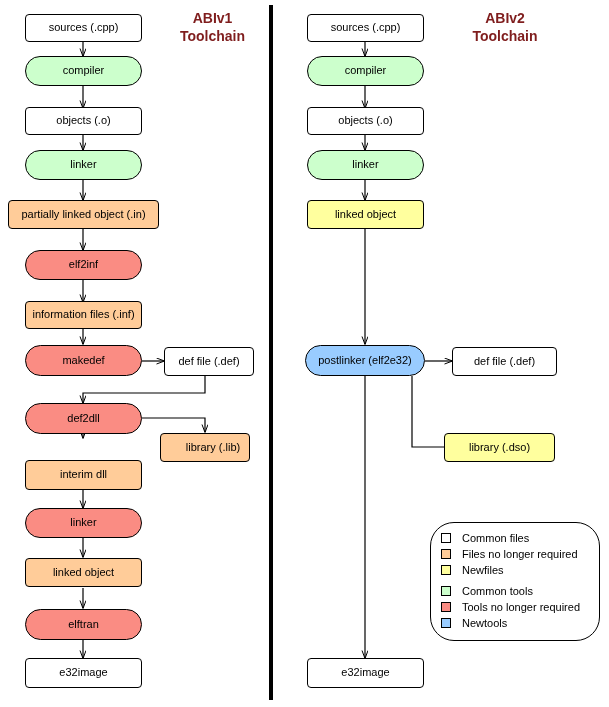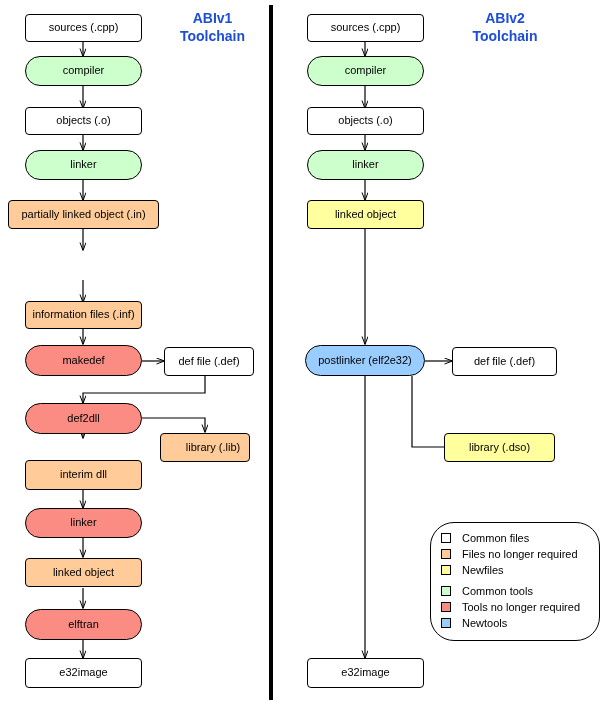--- a/index.html
+++ b/index.html
@@ -52,21 +52,21 @@
   .fill-orange  { background: #ffcc99; }
   .fill-yellow  { background: #ffff9e; }
   .fill-green   { background: #ccffcc; align-items: center; }
   .fill-red     { background: #fa8c83; }
   .fill-blue    { background: #99ccff; }
 
   .title {
     position: absolute;
     font-size: 14px;
     font-weight: bold;
-    color: #1d4ed8;
+    color: #7f1d1d;
     text-align: center;
     line-height: 1.25;
     z-index: 3;
   }
   .divider {
     position: absolute;
     background: #000000;
     z-index: 2;
   }
   .legend {
@@ -164,20 +164,23 @@
   </div>
 
   <div class="node pill fill-green" style="left:25px; top:150px; width:117px; height:30px;">
     <span>linker</span>
   </div>
 
   <div class="node rect fill-orange" style="left:8px; top:200px; width:151px; height:29px;">
     <span>partially linked object (.in)</span>
   </div>
 
+  <div class="node pill fill-red" style="left:25px; top:250px; width:117px; height:30px;">
+    <span>elf2inf</span>
+  </div>
 
   <div class="node rect fill-orange" style="left:25px; top:301px; width:117px; height:28px;">
     <span>information files (.inf)</span>
   </div>
 
   <div class="node pill fill-red" style="left:25px; top:345px; width:117px; height:31px;">
     <span>makedef</span>
   </div>
 
   <div class="node rect fill-white" style="left:164px; top:347px; width:90px; height:29px;">

